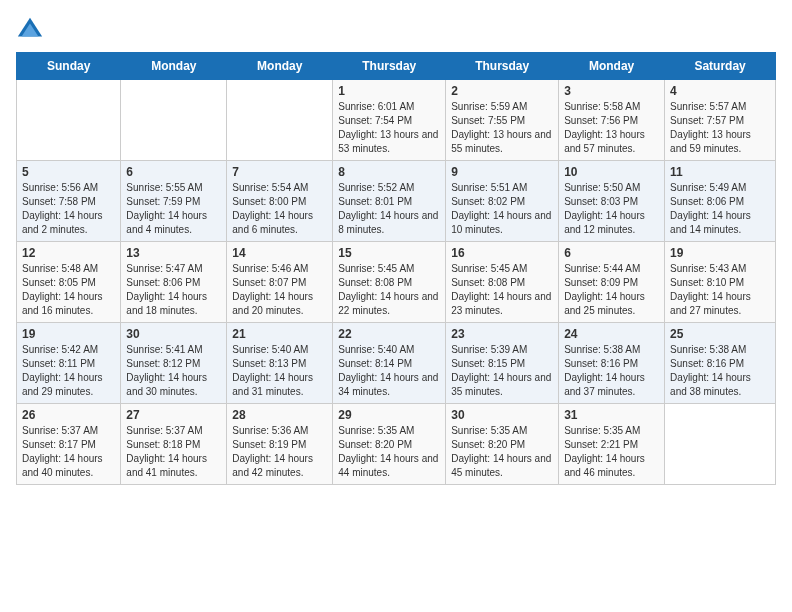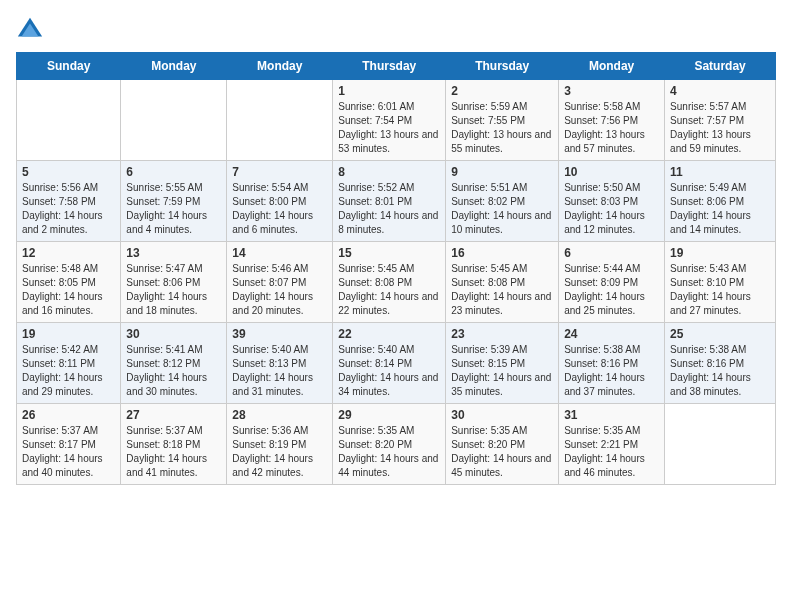--- a/index.html
+++ b/index.html
@@ -274,21 +274,21 @@
 and 29 minutes.</div>
         </td>
         <td>
           <span class="day-num">30</span>
           <div class="day-info">Sunrise: 5:41 AM
 Sunset: 8:12 PM
 Daylight: 14 hours
 and 30 minutes.</div>
         </td>
         <td>
-          <span class="day-num">39</span>
+          <span class="day-num">21</span>
           <div class="day-info">Sunrise: 5:40 AM
 Sunset: 8:13 PM
 Daylight: 14 hours
 and 31 minutes.</div>
         </td>
         <td>
           <span class="day-num">22</span>
           <div class="day-info">Sunrise: 5:40 AM
 Sunset: 8:14 PM
 Daylight: 14 hours

